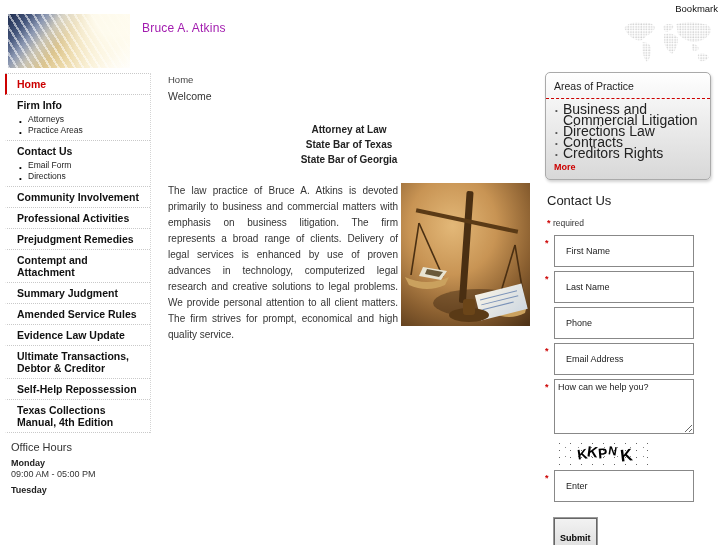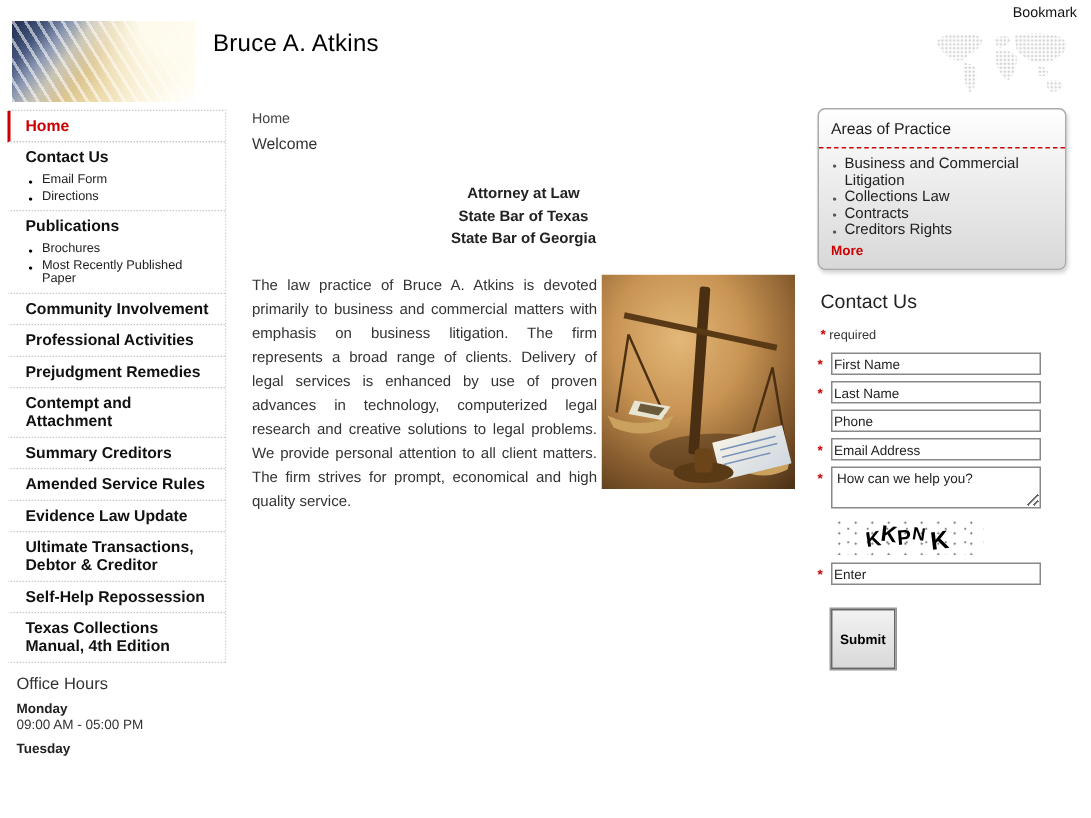--- a/index.html
+++ b/index.html
@@ -8,21 +8,21 @@
   #page { position:relative; width:727px; height:545px; background:#fff; overflow:hidden; margin:0 auto; }
 
   
   .bookmark { position:absolute; top:3px; right:9px; font-size:9.5px; color:#111; text-decoration:none; cursor:pointer;text-align:center; }
   .logo { position:absolute; left:8px; top:14px; width:122px; height:54px;
     background:
       radial-gradient(circle at 88% 0%, rgba(255,252,240,.95) 0 18%, rgba(255,248,228,.0) 55%),
       repeating-linear-gradient(58deg, rgba(255,255,255,.55) 0 2px, rgba(255,255,255,0) 2px 7px),
       linear-gradient(128deg, #1d2b4e 0%, #45567c 14%, #8d99b3 24%, #c8c3b4 34%, #dcc58f 46%, #ecd9a9 58%, #f7eccd 72%, #fefaf0 88%, #ffffff 100%);
   }
-  .site-title { position:absolute; left:142px; top:21px; font-size:16px; font-weight:400; color:#000000; letter-spacing:.2px; }
+  .site-title { position:absolute; left:142px; top:21px; font-size:12px; font-weight:400; color:#a21caf; letter-spacing:.2px; }
   .worldmap { position:absolute; right:10px; top:18px; }
 
   
   .sidebar { position:absolute; left:5px; top:73px; width:146px; }
   .menu { border-top:1px dotted #c9c9c9; border-right:1px dotted #d4d4d4; }
   .m-sec { border-bottom:1px dotted #c9c9c9; padding:3px 4px 3px 10px; border-left:2px solid transparent; }
   .m-head { font-size:10.5px; font-weight:bold; color:#111; line-height:12px; padding:1px 0; cursor:pointer; }
   .m-sec.active { border-left:2px solid #cc0000; }
   .m-sec.active .m-head { color:#cc0000; }
   .m-sub { list-style:none; margin:3px 0 2px 2px; }
@@ -43,34 +43,34 @@
   .credentials div { font-size:10px; font-weight:bold; color:#222; line-height:15px; }
   .intro-wrap { margin-top:16px; }
   .scales-img { float:right; width:129px; height:153px; margin-left:3px; background:#fff; }
   .intro { font-size:10px; color:#333; line-height:16px; text-align:justify; width:232px; }
 
   
   .rightcol { position:absolute; left:545px; top:72px; width:166px; }
   .areas-box { border:1px solid #aaa; border-radius:5px; background:linear-gradient(#ffffff, #efefef 40%, #d8d8d8); box-shadow:1px 2px 3px rgba(0,0,0,.18); overflow:hidden; }
   .areas-title { font-size:10.5px; color:#222; padding:7px 8px 6px 8px; border-bottom:1px dashed #cc0000; }
   .areas-list { list-style:none; padding:5px 8px 2px 8px; }
-  .areas-list li { font-size:10px; color:#222; line-height:11px; padding-left:9px; position:relative; cursor:pointer; }
+  .areas-list li { font-size:14px; color:#222; line-height:11px; padding-left:9px; position:relative; cursor:pointer; }
   .areas-list li::before { content:"•"; position:absolute; left:1px; top:1px; color:#555; font-size:8px; }
   .areas-more { font-size:9px; font-weight:bold; color:#cc0000; padding:1px 8px 7px 8px; cursor:pointer; }
 
   .cform-title { font-size:13px; color:#222; margin:13px 0 0 2px; }
   .cform { margin-top:10px; }
   .req-note { font-size:8.5px; color:#333; margin:0 0 7px 2px; }
   .req { color:#cc0000; font-size:9px; font-weight:bold; }
   .f-row { display:flex; align-items:flex-start; margin-bottom:4px; }
   .f-row .req { width:9px; display:inline-block; padding-top:3px; }
   .f-row .req.off { visibility:hidden; }
-  .cform input[type=text] { width:140px; height:15px; border:1px solid #888; font-family:"Liberation Sans",sans-serif; font-size:9px; color:#111; padding:1px 1px; background:#fff; }
+  .cform input[type=text] { width:140px; height:32px; border:1px solid #888; font-family:"Liberation Sans",sans-serif; font-size:9px; color:#111; padding:1px 11px; background:#fff; }
   .cform input[type=text]::placeholder, .cform textarea::placeholder { color:#222; opacity:1; }
-  .cform textarea { width:140px; height:28px; border:1px solid #888; font-family:"Liberation Sans",sans-serif; font-size:9px; color:#111; padding:2px 3px; resize:both; background:#fff; }
+  .cform textarea { width:140px; height:55px; border:1px solid #888; font-family:"Liberation Sans",sans-serif; font-size:9px; color:#111; padding:2px 3px; resize:both; background:#fff; }
   .captcha { margin:6px 0 5px 9px; width:102px; height:25px; position:relative;
     background-image: radial-gradient(circle, #666 0.5px, transparent 0.9px), radial-gradient(circle, #888 0.5px, transparent 0.8px);
     background-size: 11px 7px, 13px 9px; background-position:0 0, 5px 3px;
     display:flex; align-items:center; justify-content:center; }
   .captcha span { font-weight:bold; color:#000; font-size:14px; display:inline-block; }
   .captcha span:nth-child(1) { transform:rotate(-8deg) translateY(1px); }
   .captcha span:nth-child(2) { transform:rotate(7deg) translateY(-1px); font-size:15px; }
   .captcha span:nth-child(3) { transform:rotate(-5deg); }
   .captcha span:nth-child(4) { transform:rotate(9deg) translateY(-2px); font-size:12px; }
   .captcha span:nth-child(5) { transform:rotate(-7deg) translateY(3px); font-size:17px; margin-left:4px; }
@@ -103,47 +103,47 @@
       <path d="M76,36 Q84,34 87,39 Q84,44 78,43 Q75,40 76,36 Z"></path>
     </g>
   </svg>
 
   <div class="sidebar">
     <nav class="menu">
       <div class="m-sec active">
         <div class="m-head">Home</div>
       </div>
       <div class="m-sec">
+        <div class="m-head">Firm Info</div>
+        <ul class="m-sub">
+          <li>Attorneys</li>
+          <li>Practice Areas</li>
+        </ul>
+      </div>
+      <div class="m-sec">
         <div class="m-head">Contact Us</div>
         <ul class="m-sub">
           <li>Email Form</li>
           <li>Directions</li>
         </ul>
       </div>
       <div class="m-sec">
-        <div class="m-head">Publications</div>
-        <ul class="m-sub">
-          <li>Brochures</li>
-          <li>Most Recently Published Paper</li>
-        </ul>
-      </div>
-      <div class="m-sec">
         <div class="m-head">Community Involvement</div>
       </div>
       <div class="m-sec">
         <div class="m-head">Professional Activities</div>
       </div>
       <div class="m-sec">
         <div class="m-head">Prejudgment Remedies</div>
       </div>
       <div class="m-sec">
         <div class="m-head">Contempt and Attachment</div>
       </div>
       <div class="m-sec">
-        <div class="m-head">Summary Creditors</div>
+        <div class="m-head">Summary Judgment</div>
       </div>
       <div class="m-sec">
         <div class="m-head">Amended Service Rules</div>
       </div>
       <div class="m-sec">
         <div class="m-head">Evidence Law Update</div>
       </div>
       <div class="m-sec">
         <div class="m-head">Ultimate Transactions, Debtor &amp; Creditor</div>
       </div>
@@ -217,21 +217,21 @@
       </svg>
       <p class="intro">The law practice of Bruce A. Atkins is devoted primarily to business and commercial matters with emphasis on business litigation. The firm represents a broad range of clients. Delivery of legal services is enhanced by use of proven advances in technology, computerized legal research and creative solutions to legal problems. We provide personal attention to all client matters. The firm strives for prompt, economical and high quality service.</p>
     </div>
   </div>
 
   <div class="rightcol">
     <div class="areas-box">
       <div class="areas-title">Areas of Practice</div>
       <ul class="areas-list">
         <li>Business and Commercial Litigation</li>
-        <li>Collections Law</li>
+        <li>Directions Law</li>
         <li>Contracts</li>
         <li>Creditors Rights</li>
       </ul>
       <div class="areas-more">More</div>
     </div>
 
     <div class="cform-title">Contact Us</div>
 
     <form class="cform">
       <div class="req-note">

